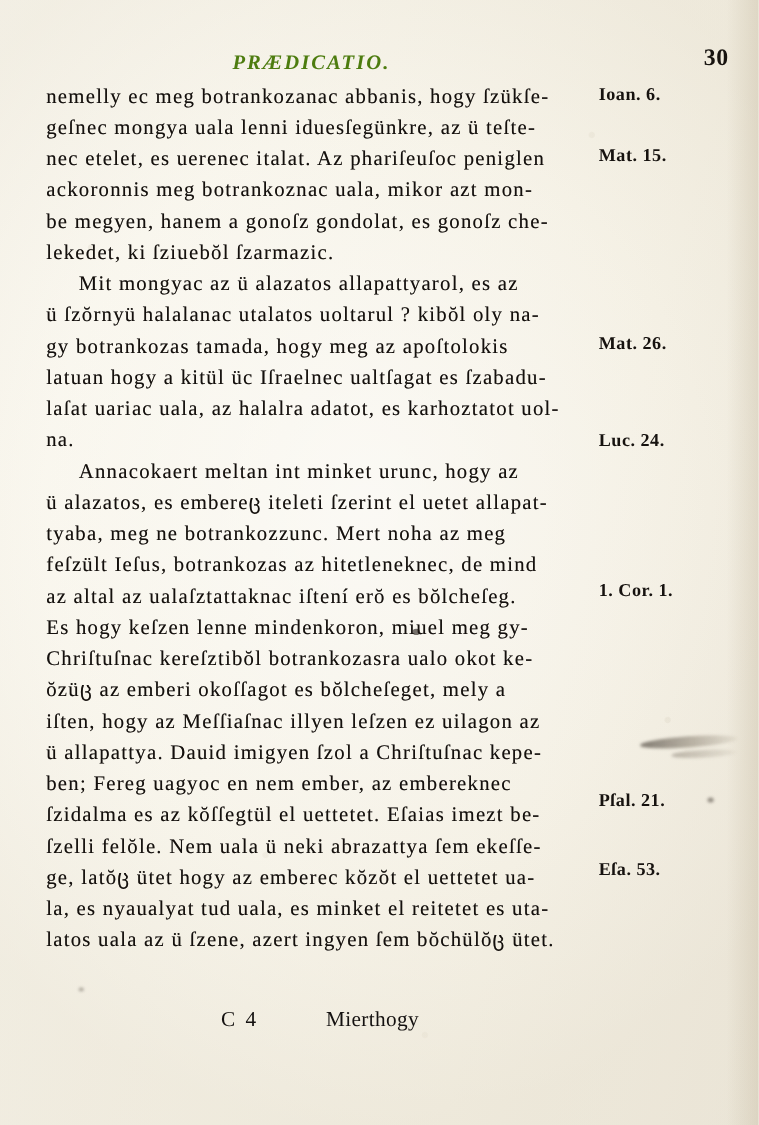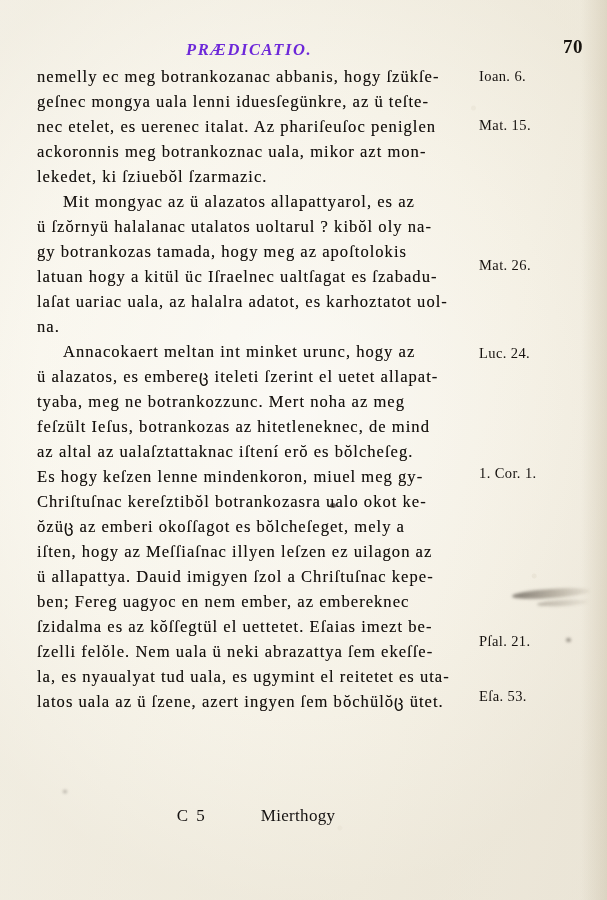--- a/index.html
+++ b/index.html
@@ -50,21 +50,21 @@
     height: 22px;
   }
   .running-title {
     position: absolute;
     left: 186px;
     top: 0;
     font-style: italic;
     font-weight: bold;
     font-size: 16.5px;
     letter-spacing: 1.6px;
-    color: #6d28d9;
+    color: #4d7c0f;
   }
   .folio {
     position: absolute;
     right: 24px;
     top: -4px;
     font-weight: bold;
     font-size: 19px;
     letter-spacing: 0.5px;
     color: #17130f;
   }
@@ -95,21 +95,21 @@
   
   .margin-notes {
     position: absolute;
     left: 479px;
     top: 60px;
     width: 124px;
   }
   .mnote {
     position: absolute;
     font-size: 14.5px;
-    font-weight: normal;
+    font-weight: bold;
     letter-spacing: 0.4px;
     white-space: nowrap;
     color: #16120f;
   }
 
   
   .footline {
     position: absolute;
     left: 37px;
     top: 806px;
@@ -161,29 +161,30 @@
 </style>
 </head>
 <body>
 
 <div class="page"></div>
 
 <div class="content">
 
   <div class="header">
     <div class="running-title">PRÆDICATIO.</div>
-    <div class="folio">70</div>
+    <div class="folio">30</div>
   </div>
 
   <div class="textblock">
 
     <div class="line wide">nemelly ec meg botrankozanac abbanis, hogy ſzükſe-</div>
     <div class="line wide">geſnec mongya uala lenni iduesſegünkre, az ü teſte-</div>
     <div class="line wide">nec etelet, es uerenec italat. Az phariſeuſoc peniglen</div>
     <div class="line wide">ackoronnis meg botrankoznac uala, mikor azt mon-</div>
+    <div class="line wide">be megyen, hanem a gonoſz gondolat, es gonoſz che-</div>
     <div class="line wide">lekedet, ki ſziuebŏl ſzarmazic.</div>
 
     <div class="line wide indent">Mit mongyac az ü alazatos allapattyarol, es az</div>
     <div class="line wide">ü ſzŏrnyü halalanac utalatos uoltarul ? kibŏl oly na-</div>
     <div class="line wide">gy botrankozas tamada, hogy meg az apoſtolokis</div>
     <div class="line wide">latuan hogy a kitül üc Iſraelnec ualtſagat es ſzabadu-</div>
     <div class="line wide">laſat uariac uala, az halalra adatot, es karhoztatot uol-</div>
     <div class="line wide">na.</div>
 
     <div class="line wide indent">Annacokaert meltan int minket urunc, hogy az</div>
@@ -192,37 +193,38 @@
     <div class="line wide">feſzült Ieſus, botrankozas az hitetleneknec, de mind</div>
     <div class="line wide">az altal az ualaſztattaknac iſtení erŏ es bŏlcheſeg.</div>
     <div class="line wide">Es hogy keſzen lenne mindenkoron, miuel meg gy-</div>
     <div class="line wide">Chriſtuſnac kereſztibŏl botrankozasra ualo okot ke-</div>
     <div class="line wide">ŏzüც az emberi okoſſagot es bŏlcheſeget, mely a</div>
     <div class="line wide">iſten, hogy az Meſſiaſnac illyen leſzen ez uilagon az</div>
     <div class="line wide">ü allapattya. Dauid imigyen ſzol a Chriſtuſnac kepe-</div>
     <div class="line wide">ben; Fereg uagyoc en nem ember, az embereknec</div>
     <div class="line wide">ſzidalma es az kŏſſegtül el uettetet. Eſaias imezt be-</div>
     <div class="line wide">ſzelli felŏle. Nem uala ü neki abrazattya ſem ekeſſe-</div>
-    <div class="line wide">la, es nyaualyat tud uala, es ugymint el reitetet es uta-</div>
+    <div class="line wide">ge, latŏც ütet hogy az emberec kŏzŏt el uettetet ua-</div>
+    <div class="line wide">la, es nyaualyat tud uala, es minket el reitetet es uta-</div>
     <div class="line wide">latos uala az ü ſzene, azert ingyen ſem bŏchülŏც ütet.</div>
 
   </div>
 
   <div class="margin-notes">
     <div class="mnote" style="top:8px;">Ioan. 6.</div>
     <div class="mnote" style="top:57px;">Mat. 15.</div>
-    <div class="mnote" style="top:197px;">Mat. 26.</div>
+    <div class="mnote" style="top:207px;">Mat. 26.</div>
     <div class="mnote" style="top:285px;">Luc. 24.</div>
     <div class="mnote" style="top:405px;">1. Cor. 1.</div>
     <div class="mnote" style="top:573px;">Pſal. 21.</div>
     <div class="mnote" style="top:628px;">Eſa. 53.</div>
   </div>
 
   <div class="footline">
-    <span class="sig">C  5</span><span class="catchword">Mierthogy</span>
+    <span class="sig">C  4</span><span class="catchword">Mierthogy</span>
   </div>
 
   <div class="smudge smudge-a"></div>
   <div class="smudge smudge-b"></div>
   <div class="smudge spot1"></div>
   <div class="smudge spot2"></div>
   <div class="smudge spot3"></div>
   <div class="edge-shadow"></div>
 
 </div>

